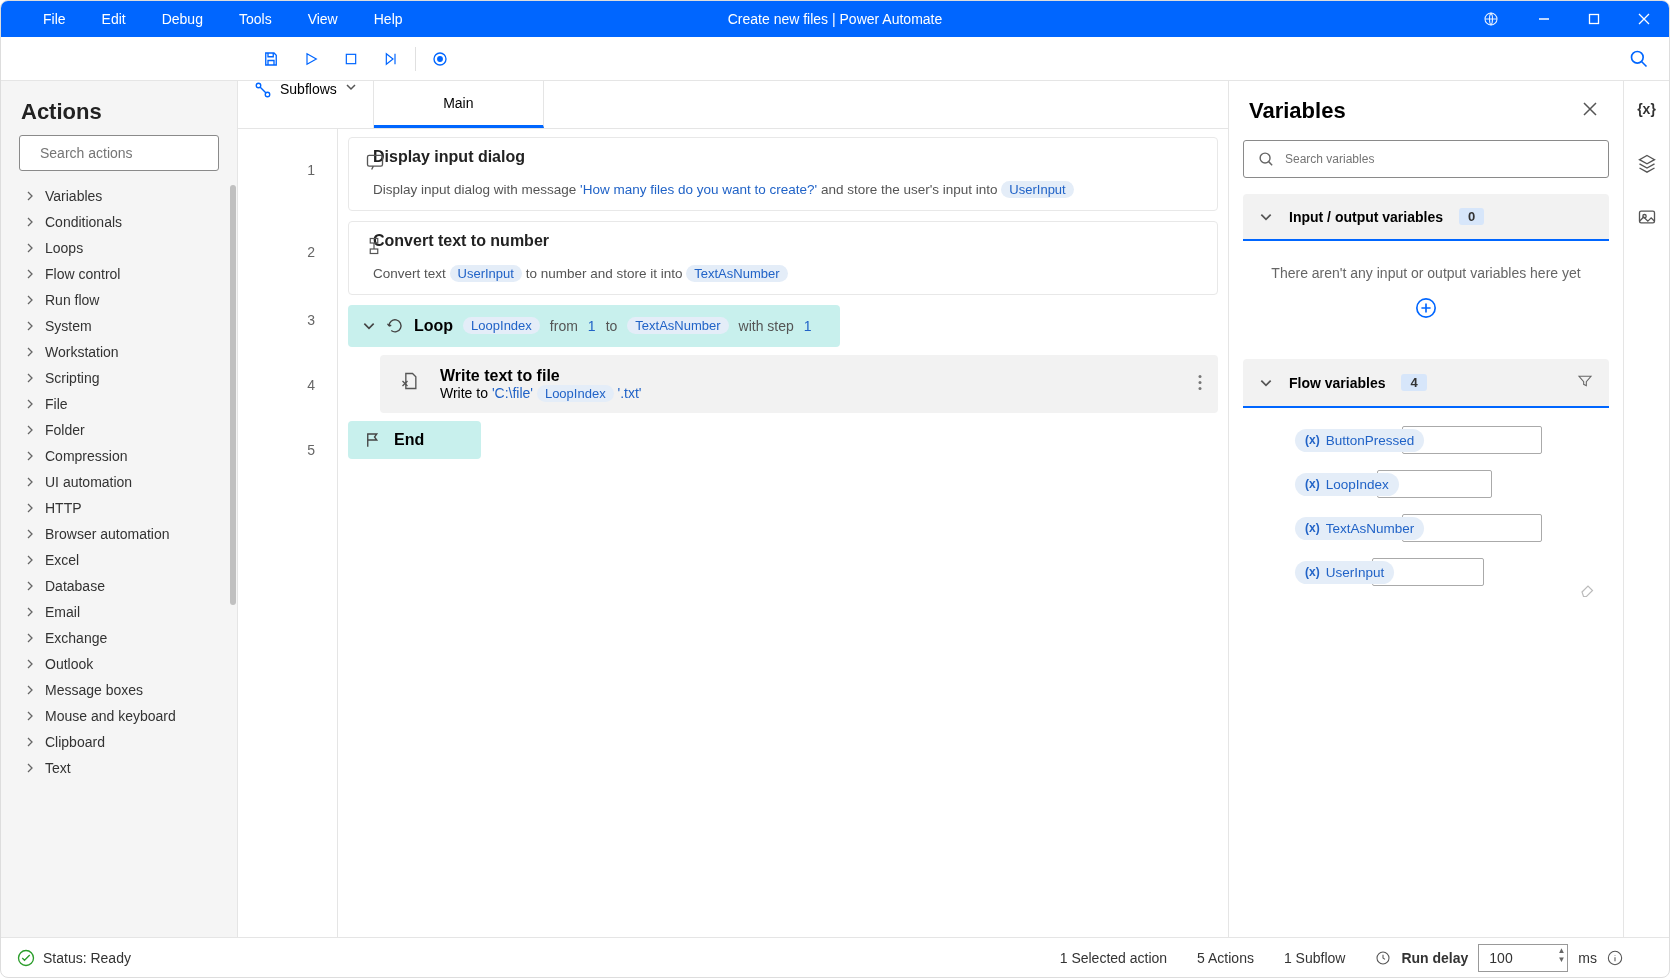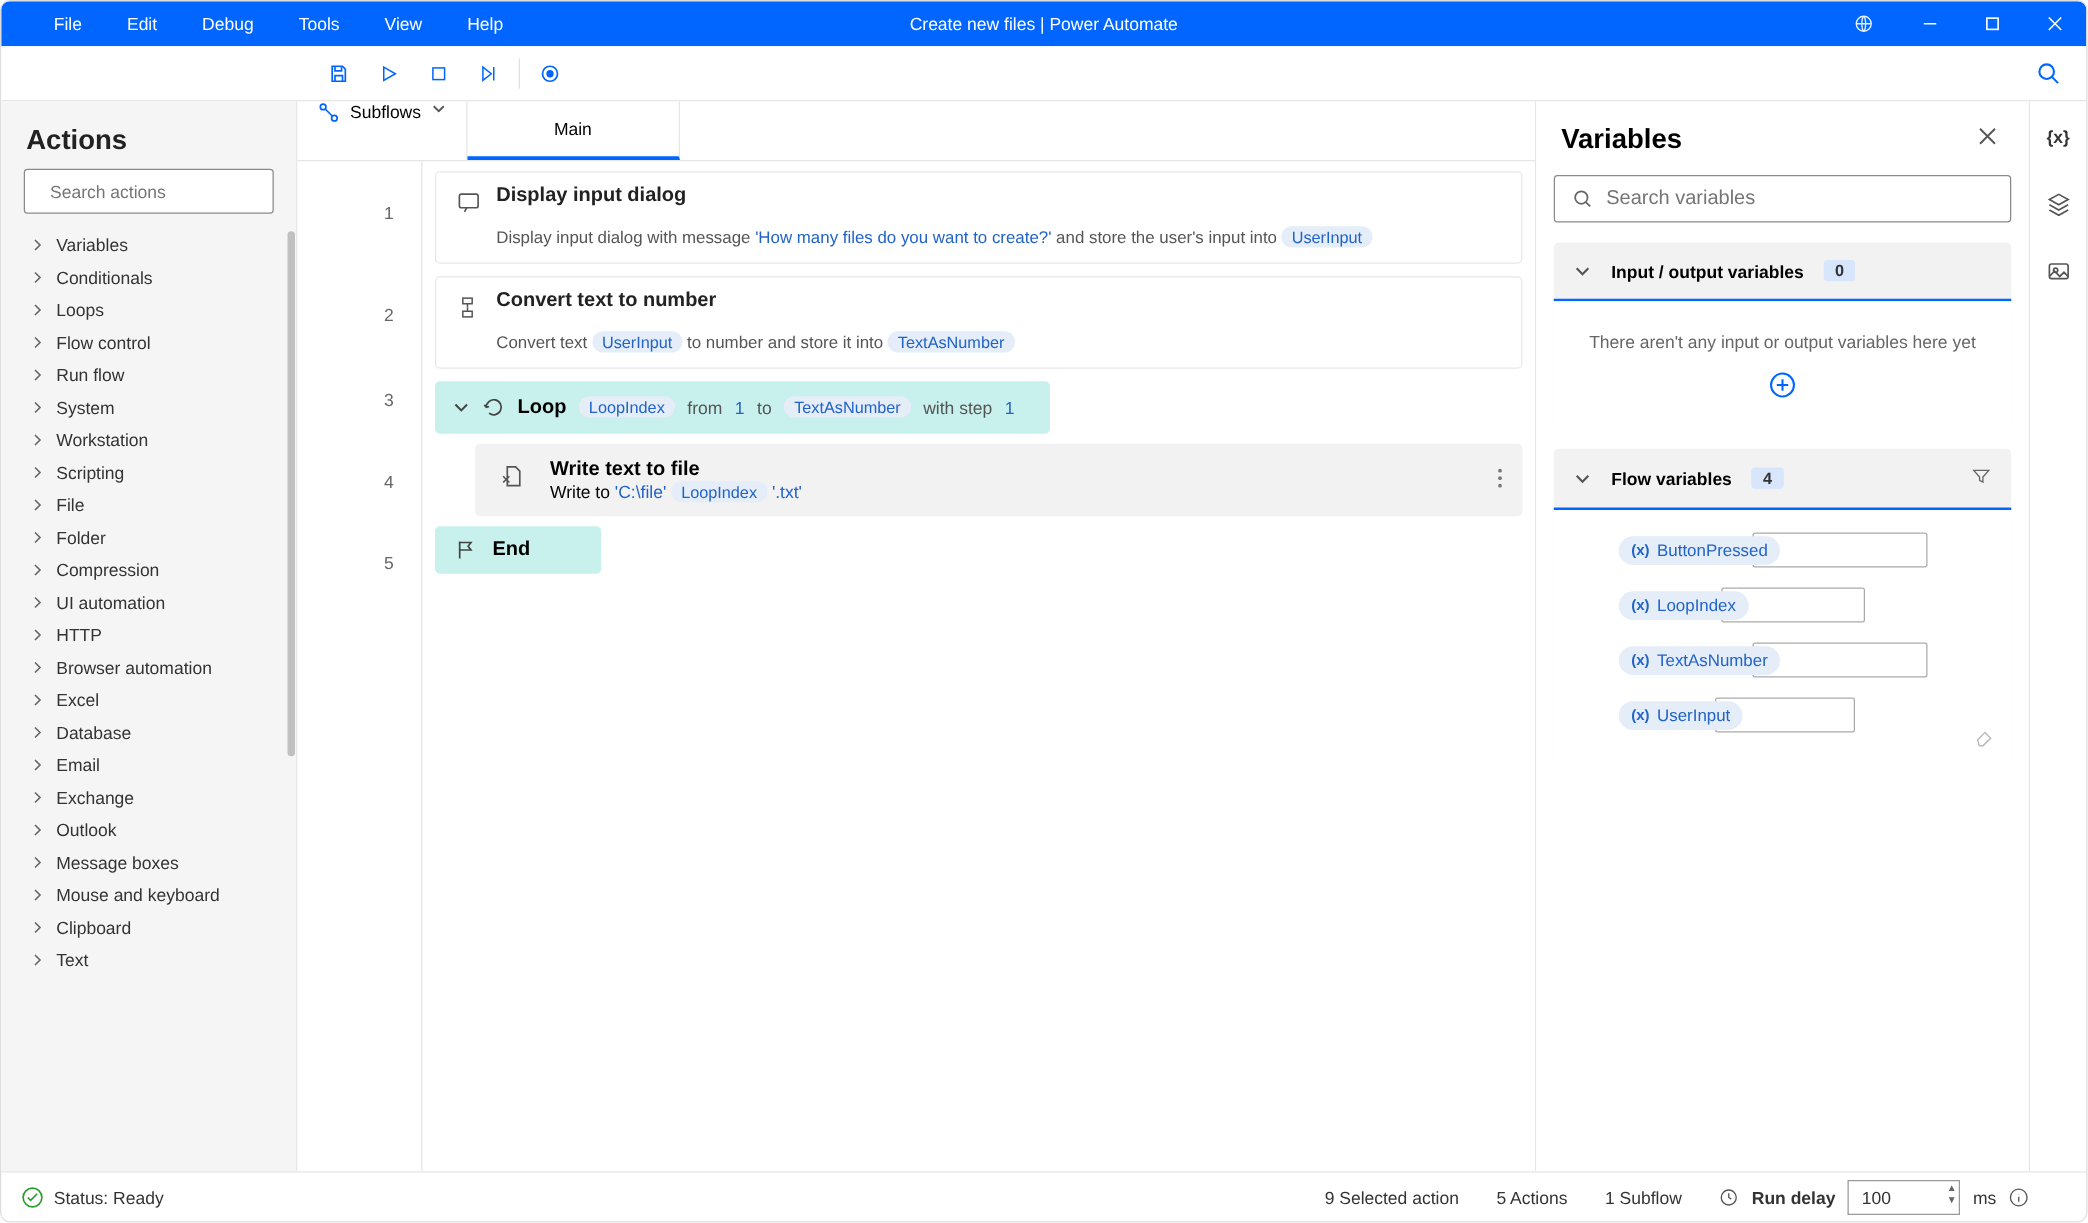--- a/index.html
+++ b/index.html
@@ -38,41 +38,41 @@
 .tab { width: 170px; display: flex; align-items: center; justify-content: center; border-right: 1px solid #e5e5e5; border-bottom: 3px solid #0066ff; font-size: 14px; }
 .flow-body { flex: 1; display: flex; overflow: hidden; }
 .gutter { width: 100px; border-right: 1px solid #e5e5e5; display: flex; flex-direction: column; }
 .gutter .ln { text-align: right; padding-right: 22px; color: #666; font-size: 14px; }
 .gutter .ln1 { height: 82px; line-height: 82px; }
 .gutter .ln2 { height: 82px; line-height: 82px; }
 .gutter .ln3 { height: 54px; line-height: 54px; }
 .gutter .ln4 { height: 76px; line-height: 76px; }
 .gutter .ln5 { height: 54px; line-height: 54px; }
 .steps { flex: 1; padding: 8px 10px; }
-.step { border: 1px solid #e8e8e8; border-radius: 4px; margin-bottom: 10px; padding: 10px 14px 10px 48px; position: relative; background: #fff; }
+.step { border: 1px solid #e8e8e8; border-radius: 4px; margin-bottom: 10px; padding: 10px 14px 10px 24px; position: relative; background: #fff; }
 .step .icon { position: absolute; left: 16px; top: 14px; }
 .step .title { font-size: 16px; font-weight: 600; color: #222; }
 .step .desc { font-size: 13.5px; color: #555; line-height: 1.45; margin-top: 14px; }
 .pill { background: #e4edf8; color: #2163c7; padding: 1px 8px; border-radius: 10px; font-size: 13px; }
 .hl { color: #2163c7; }
 .loop-row { background: #c8f0ed; padding: 12px 14px 12px 14px; border-radius: 4px; display: inline-flex; align-items: center; gap: 10px; margin: 0 0 8px 0; width: 492px; }
 .end-row { background: #c8f0ed; padding: 10px 16px; border-radius: 4px; display: inline-flex; align-items: center; gap: 12px; width: 133px; }
 .loop-inner { margin-left: 32px; margin-bottom: 8px; }
 .inner-step { background: #f2f2f2; border-radius: 4px; padding: 12px 14px 12px 60px; position: relative; }
 .inner-step .icon { position: absolute; left: 20px; top: 16px; }
 .inner-step .kebab { position: absolute; right: 16px; top: 50%; transform: translateY(-50%); cursor: pointer; }
 
 .vars-panel { width: 440px; display: flex; background: #fff; }
 .vars-main { flex: 1; padding: 15px 14px; display: flex; flex-direction: column; }
 .vars-header { display: flex; align-items: center; justify-content: space-between; margin-bottom: 15px; padding: 0 6px; }
 .vars-header h2 { font-size: 22px; font-weight: 600; }
 .close-x { cursor: pointer; padding: 6px; }
 .var-search { display: flex; align-items: center; border: 1px solid #8a8a8a; border-radius: 3px; height: 38px; margin-bottom: 16px; background: #fff; }
 .var-search svg { margin: 0 10px 0 14px; stroke: #666; }
-.var-search input { border: none; outline: none; flex: 1; font-size: 16px; }
+.var-search input { border: none; outline: none; flex: 1; font-size: 12px; }
 .section { background: #f2f2f2; border-radius: 4px 4px 0 0; margin-bottom: 16px; }
 .sec-head { display: flex; align-items: center; padding: 14px 16px; gap: 16px; border-bottom: 2px solid #0066ff; cursor: pointer; }
 .sec-title { font-size: 14px; font-weight: 600; flex: 0 0 auto; }
 .count-badge { background: #d7e6fa; color: #333; padding: 1px 9px; border-radius: 3px; font-size: 13px; font-weight: 600; }
 .filter-icon { margin-left: auto; }
 .sec-body { background: #fff; }
 .empty-msg { text-align: center; color: #666; padding: 24px 20px 10px; font-size: 14px; }
 .plus-circle { display: flex; justify-content: center; padding: 6px 0 24px; cursor: pointer; }
 .var-row { padding: 8px 18px 8px 52px; display: flex; align-items: center; }
 .var-chip { display: inline-flex; align-items: center; gap: 6px; background: #e4edf8; color: #2163c7; padding: 4px 10px; border-radius: 12px; font-size: 13.5px; position: relative; z-index: 2; }
@@ -521,21 +521,21 @@
 
 <div class="statusbar">
   <div class="ok">
     <svg width="18" height="18" viewBox="0 0 24 24" stroke="#2a9d2a" stroke-width="1.8">
         <circle cx="12" cy="12" r="10"></circle>
         <path d="M7 12l3 3 7-7"></path>
       </svg>
     <span>Status: Ready</span>
   </div>
   <div class="sb-group">
-    <span>9 Selected action</span>
+    <span>1 Selected action</span>
     <span>5 Actions</span>
     <span>1 Subflow</span>
     <span style="display:flex;align-items:center;gap:10px">
       <svg width="16" height="16" viewBox="0 0 24 24" stroke="#555" stroke-width="1.6">
           <circle cx="12" cy="12" r="9"></circle>
           <path d="M12 7v5l3 2"></path>
         </svg>
       <b>Run delay</b>
       <span class="delay-input">
           <span>100</span>

